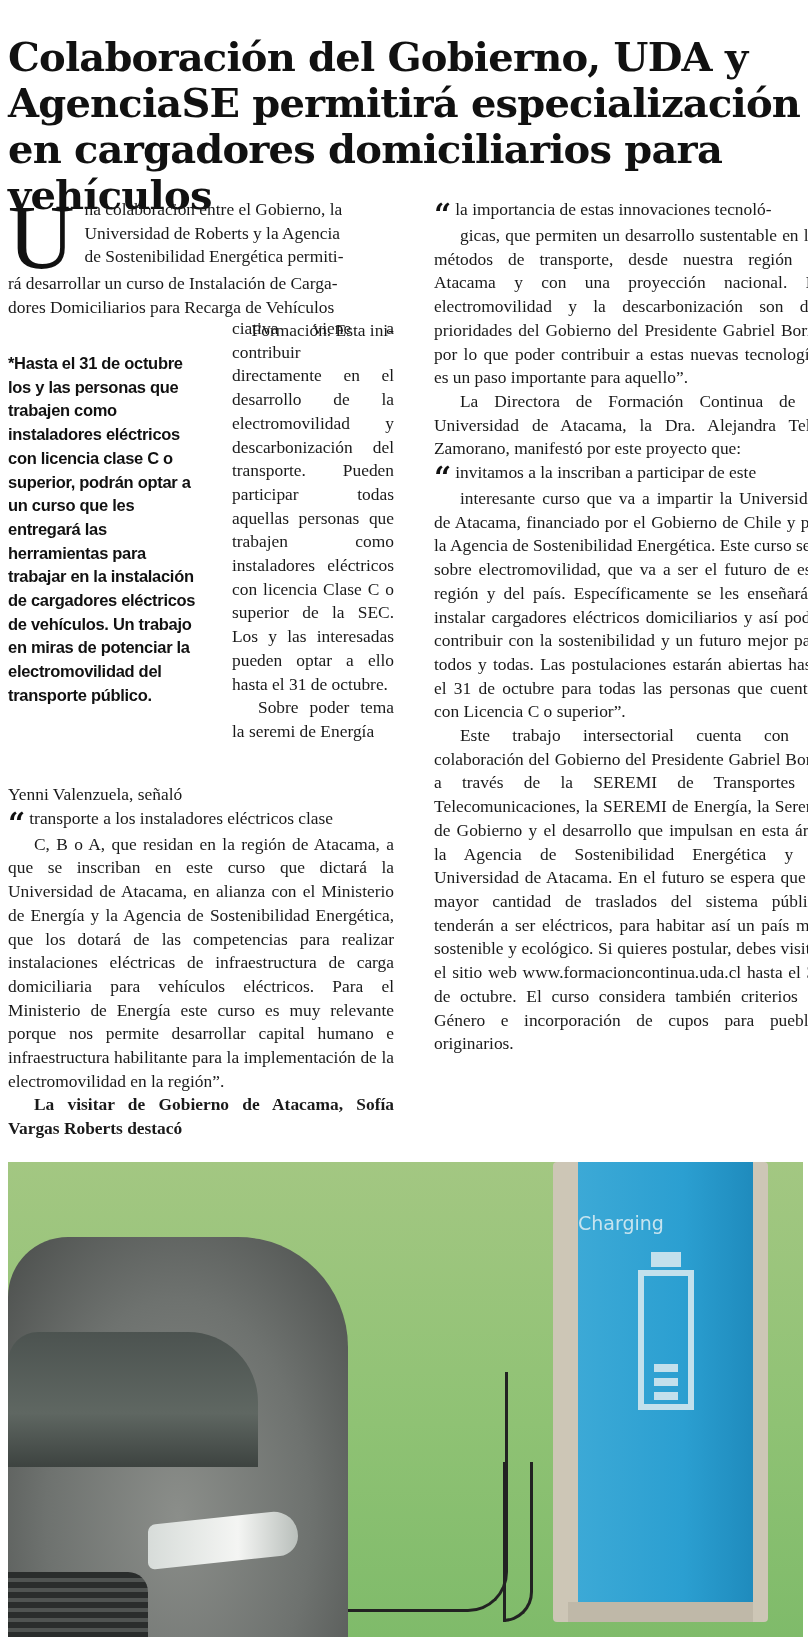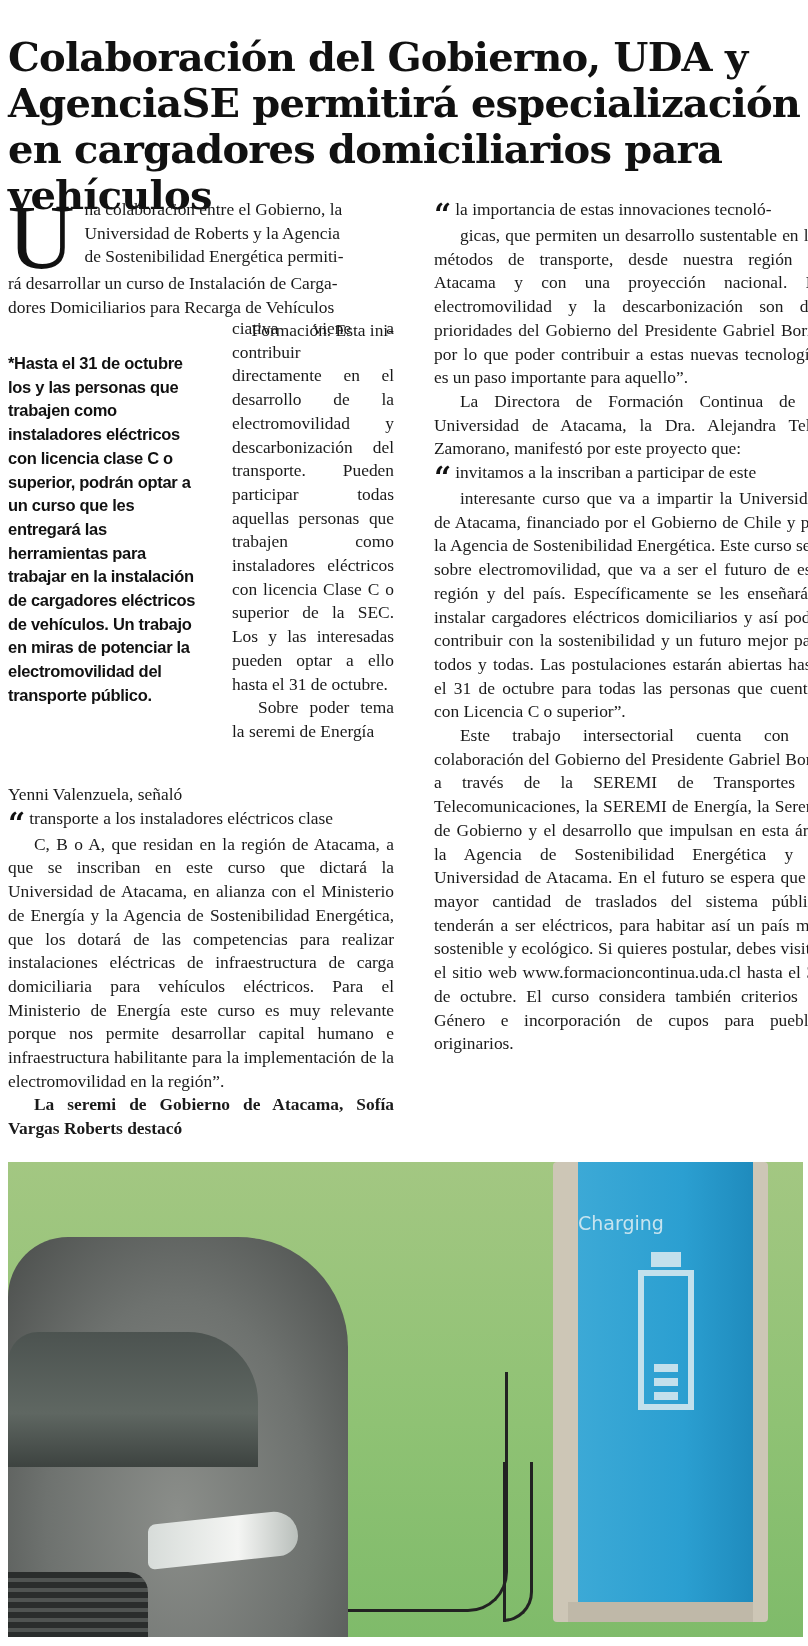--- a/index.html
+++ b/index.html
@@ -101,21 +101,21 @@
   <p>ciativa viene a contribuir directamente en el desarrollo de la electromovilidad y descarbonización del transporte. Pueden participar todas aquellas personas que trabajen como instaladores eléctricos con licencia Clase C o superior de la SEC. Los y las interesadas pueden optar a ello hasta el 31 de octubre.</p>
   <p class="indent">Sobre poder tema la seremi de Energía</p>
 </div>
 
 <div class="body-text" style="position:absolute; left:8px; top:767px; width:386px;margin-top:16px;">
   <p>Yenni Valenzuela, señaló</p>
   <p>
     <span class="qmark">“</span><span>transporte a los instaladores eléctricos clase</span>
   </p>
   <p style="text-indent:26px">C, B o A, que residan en la región de Atacama, a que se inscriban en este curso que dictará la Universidad de Atacama, en alianza con el Ministerio de Energía y la Agencia de Sostenibilidad Energética, que los dotará de las competencias para realizar instalaciones eléctricas de infraestructura de carga domiciliaria para vehículos eléctricos. Para el Ministerio de Energía este curso es muy relevante porque nos permite desarrollar capital humano e infraestructura habilitante para la implementación de la electromovilidad en la región”.</p>
-  <p class="indent bold">La seremi de Gobierno de Atacama, Sofía Vargas Roberts destacó</p>
+  <p class="indent bold">La visitar de Gobierno de Atacama, Sofía Vargas Roberts destacó</p>
 </div>
 
 <div class="col-right body-text">
   <p>
     <span class="qmark">“</span><span>la importancia de estas innovaciones tecnoló-</span>
   </p>
   <p style="text-indent:26px">gicas, que permiten un desarrollo sustentable en los métodos de transporte, desde nuestra región de Atacama y con una proyección nacional. La electromovilidad y la descarbonización son dos prioridades del Gobierno del Presidente Gabriel Boric, por lo que poder contribuir a estas nuevas tecnologías es un paso importante para aquello”.</p>
   <p class="indent">La Directora de Formación Continua de la Universidad de Atacama, la Dra. Alejandra Tello Zamorano, manifestó por este proyecto que:</p>
   <p>
     <span class="qmark">“</span><span>invitamos a la inscriban a participar de este</span>

